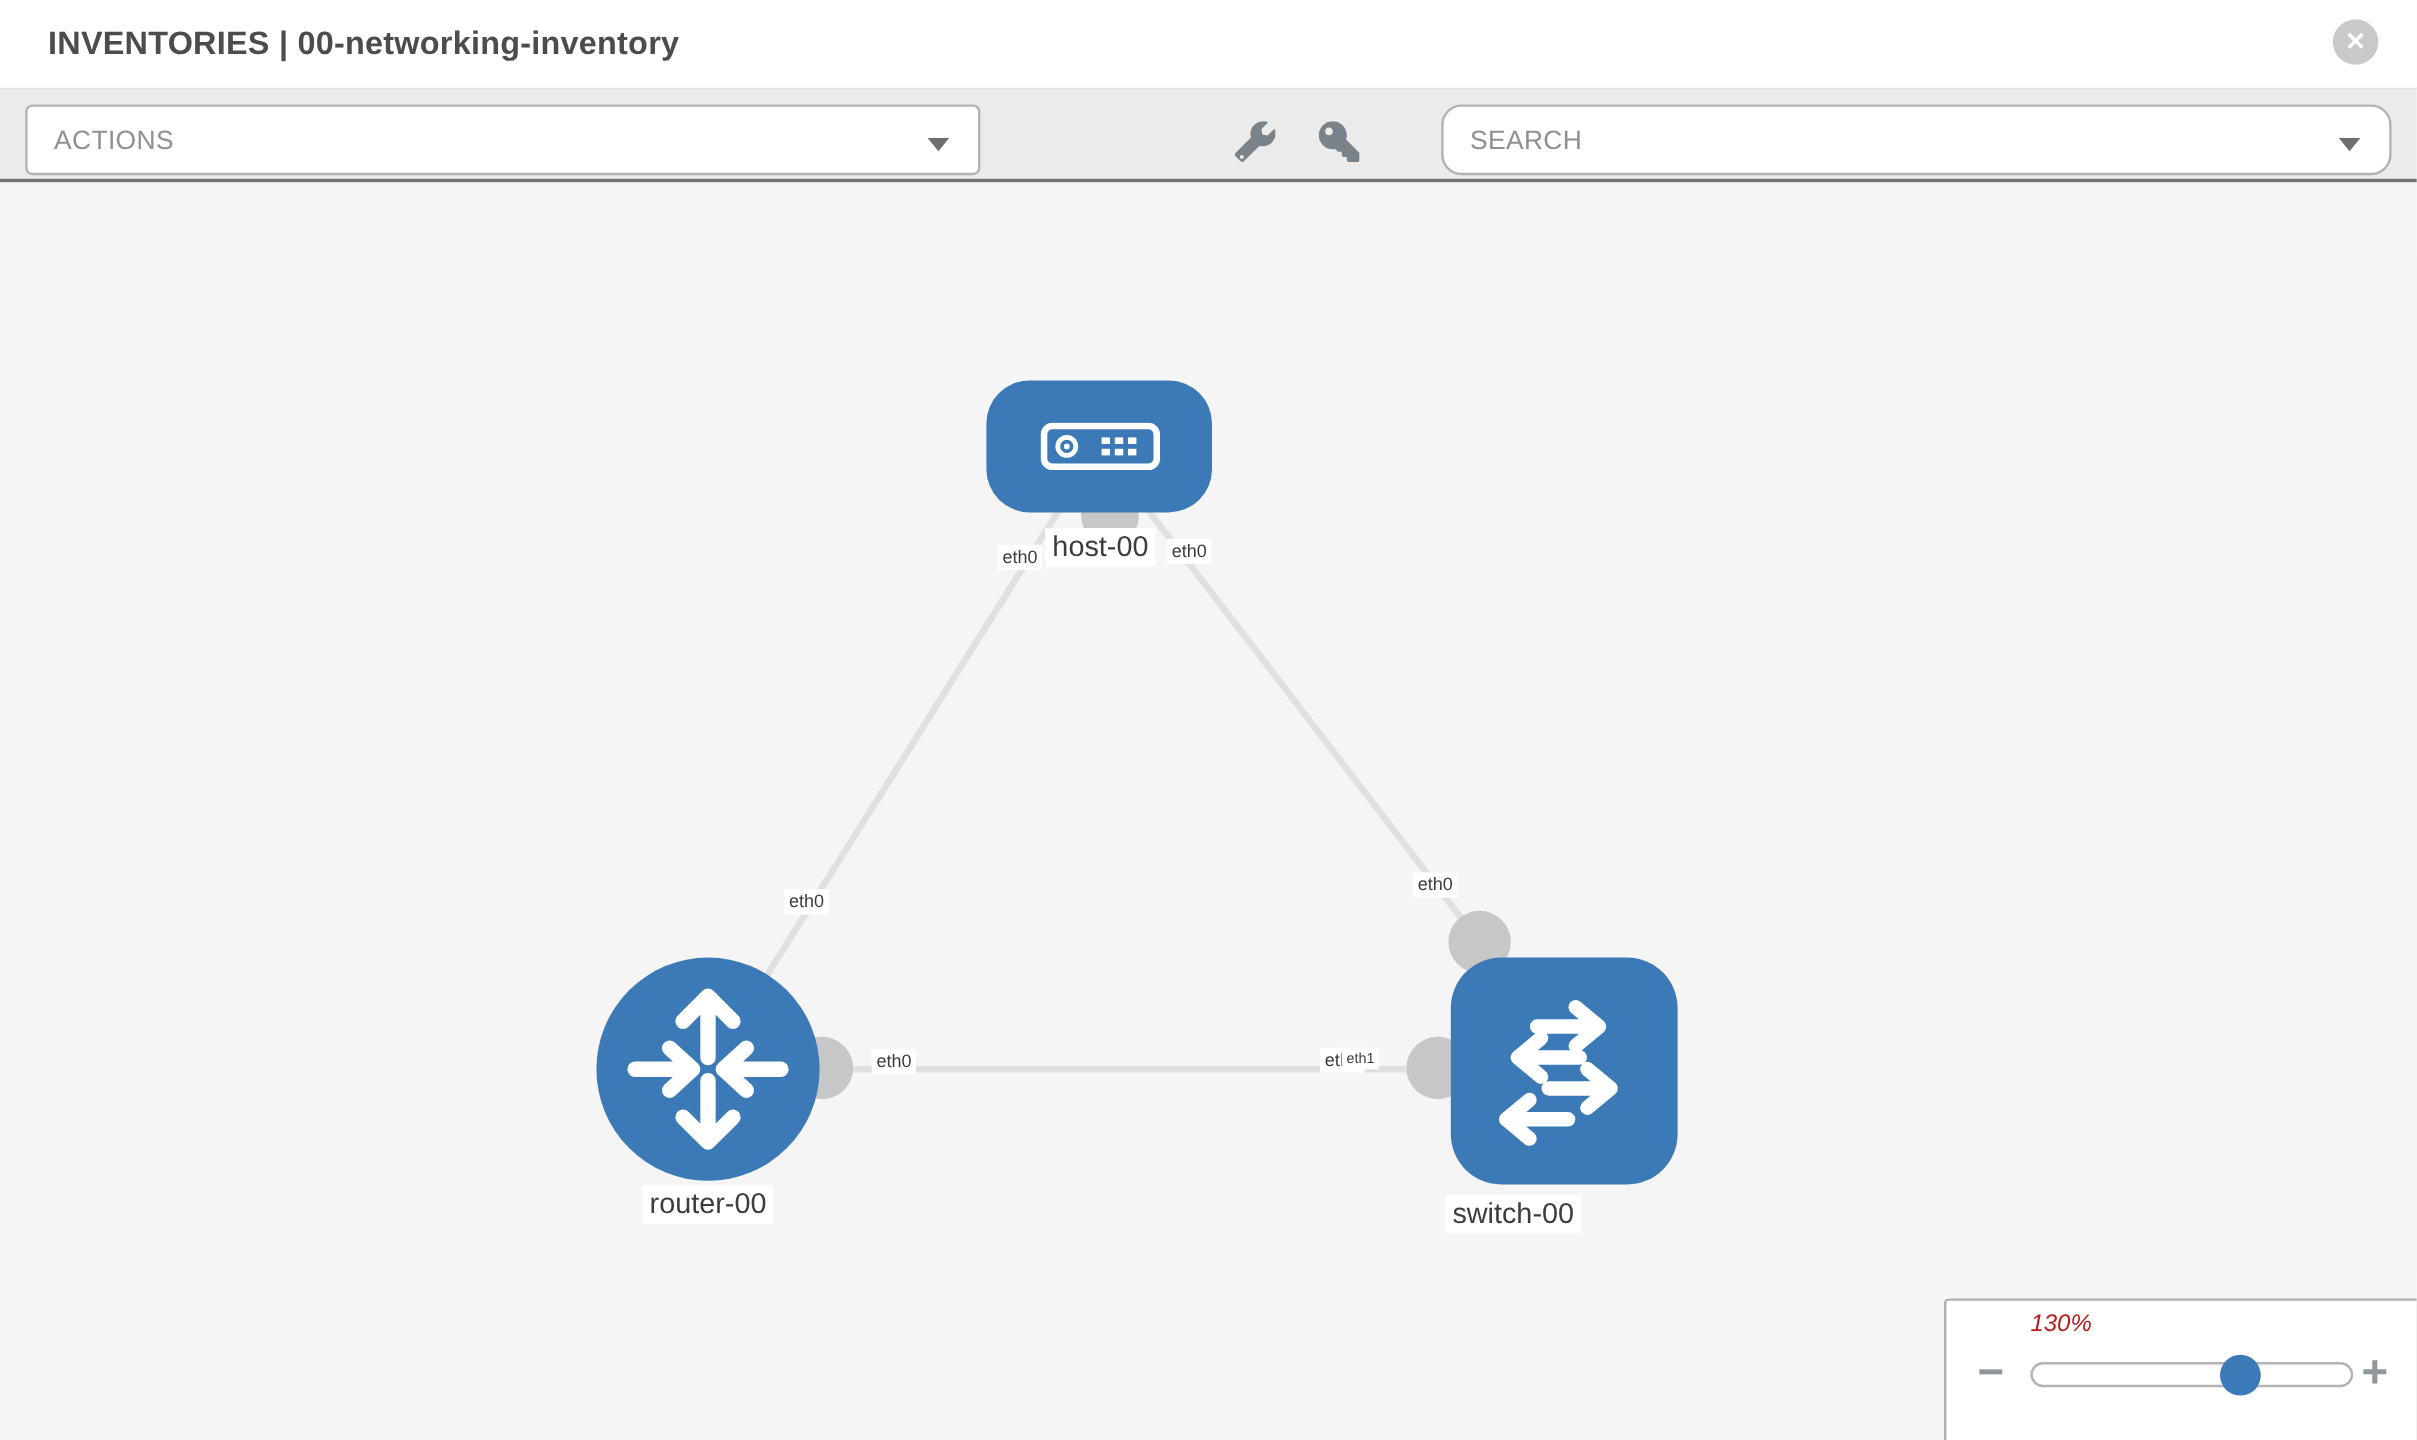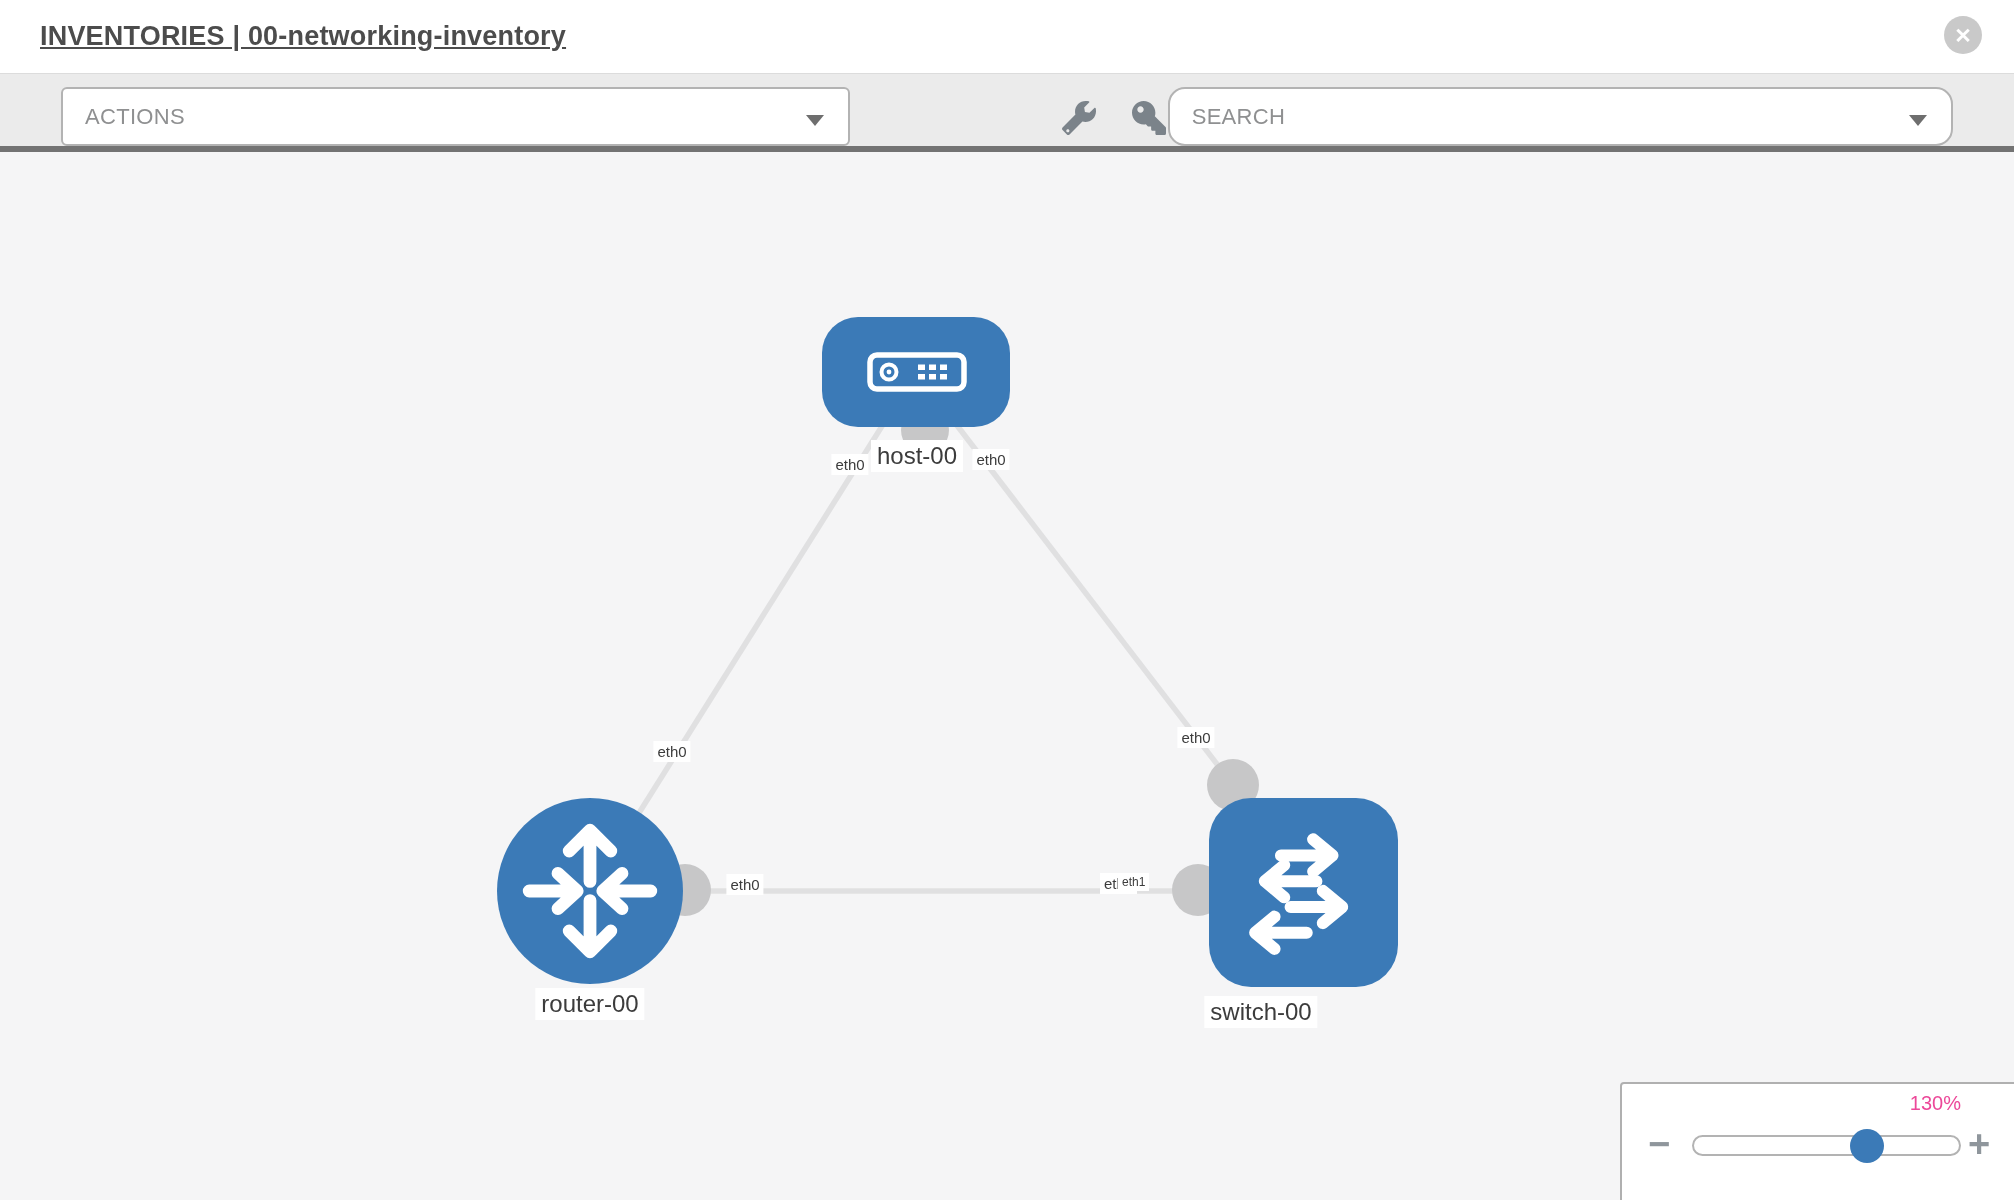--- a/index.html
+++ b/index.html
@@ -11,38 +11,37 @@
   .app { position:relative; width:2014px; height:1200px; }
 
   
   .panel-header {
     position:relative; height:73px; background:#fff;
     display:flex; align-items:center;
   }
   .page-title {
     margin-left:40px; font-size:27px; font-weight:bold; color:#4c4c4c;
     letter-spacing:0.2px;
-    text-decoration:underline;
   }
   .close-btn {
     position:absolute; right:32px; top:16px;
     width:38px; height:38px; border:none; border-radius:50%;
     background:#c9c9c9; color:#fff; cursor:pointer;
     font-size:21px; font-weight:bold; line-height:38px; text-align:center;
     padding:0;
   }
   .close-btn span { display:block; line-height:37px; }
 
   
   .toolbar {
     height:79px; background:#ebebeb;
     border-top:1px solid #dcdcdc;
-    border-bottom:6px solid #737373;
+    border-bottom:3px solid #737373;
     display:flex; align-items:flex-start;
-    padding:0 61px;
+    padding:0 21px;
   }
   .select {
     margin-top:13px; height:59px; background:#fff;
     border:2px solid #b3b3b3; border-radius:6px;
     display:flex; align-items:center; position:relative;
     cursor:pointer;
   }
   .select-actions { width:796px; }
   .select-search  { width:792px; margin-left:auto;border-radius:17px; }
   .select-label {
@@ -105,21 +104,21 @@
     background:#fff; color:#3c3c3c; font-size:12px; padding:2px 4px;
   }
 
   
   .zoom-panel {
     position:absolute; left:1620px; top:930px; width:396px; height:120px;
     background:#fff; border:2px solid #b0b0b0; border-radius:4px 0 0 0;
   }
   .zoom-level {
     position:absolute; left:70px; top:8px; width:269px;
-    text-align:right; font-size:20px; color:#ec4899;
+    text-align:left; font-size:20px; color:#b91c1c;font-style:italic;
   }
   .zoom-minus, .zoom-plus {
     position:absolute; background:none; border:none; cursor:pointer;
     color:#8f969c; font-weight:bold; padding:0;
   }
   .zoom-minus { left:26px;  top:42px; font-size:38px; line-height:36px; }
   .zoom-plus  { left:346px; top:42px; font-size:38px; line-height:36px; }
   .slider-track {
     position:absolute; left:70px; top:51px; width:269px; height:21px;
     background:#fff; border:2px solid #b3b3b3; border-radius:11px;

